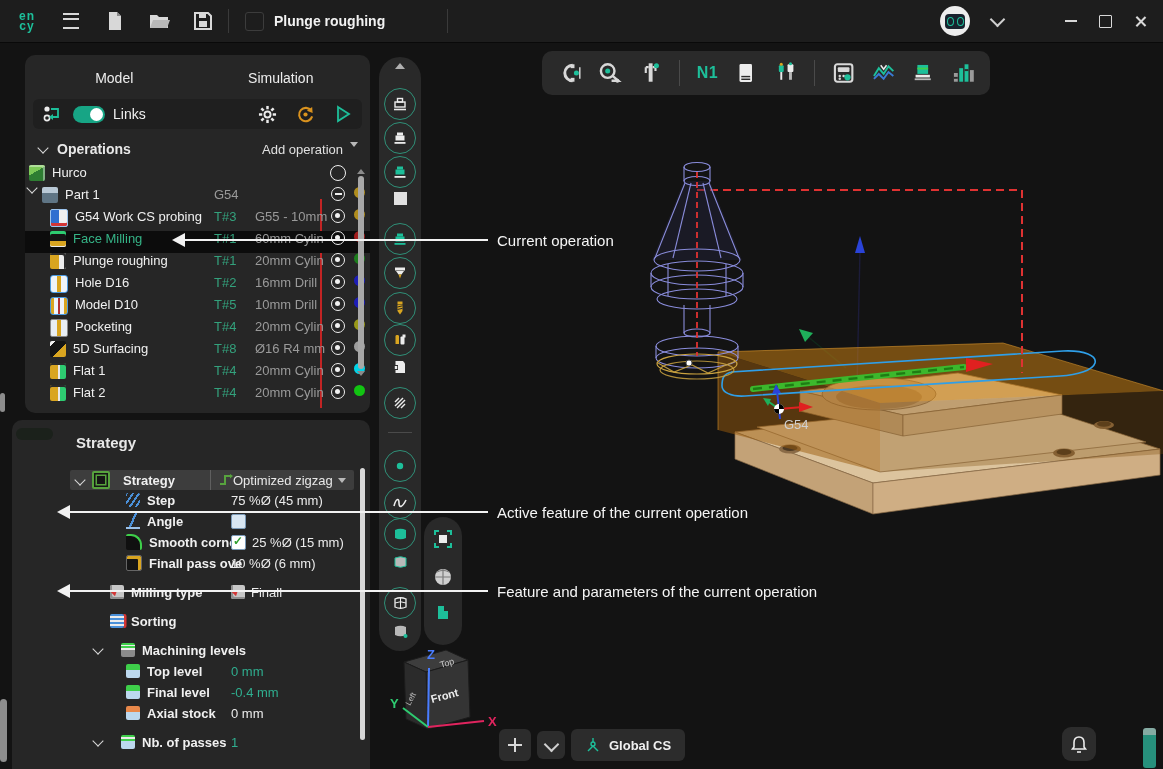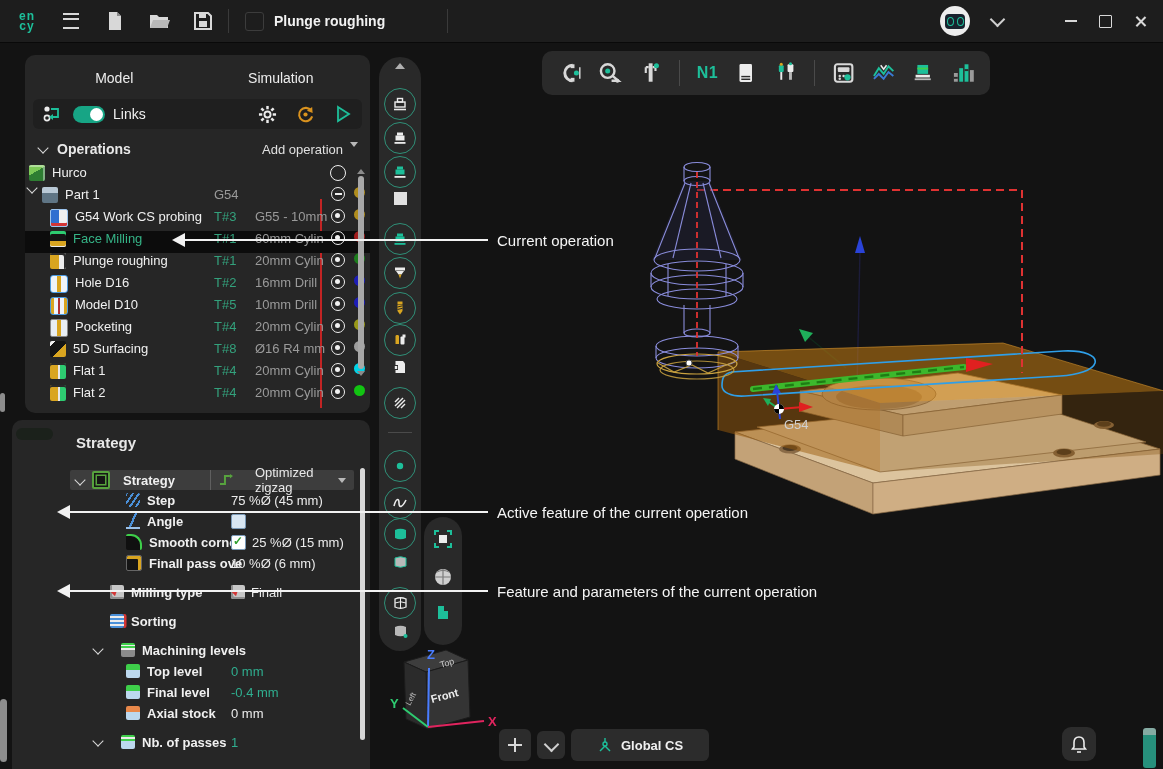--- a/index.html
+++ b/index.html
@@ -78,21 +78,21 @@
   .rail{position:absolute;left:0;top:0;width:46px;height:100%}
   .rail-pill{position:absolute;left:4px;top:8px;width:37px;height:12px;border-radius:6px;background:#1b211b}
   
   .strat{position:absolute;left:46px;top:0;width:312px;height:100%}
   .strat-title{position:absolute;left:18px;top:14px;font-weight:bold;font-size:15px}
   .srow{position:absolute;left:16px;right:16px;height:20px;display:flex;align-items:center}
   .srow .slabel{font-weight:bold;font-size:13px;color:#f0f0f0;white-space:nowrap;overflow:hidden;max-width:96px}
   .srow .sval{position:absolute;left:157px;font-size:13px;color:#ececec;display:flex;align-items:center;gap:6px;white-space:nowrap}
   .sval.tv{color:#2fae8f}
   .s-head{left:12px;background:#3d3d3d;border-radius:2px}
-  .s-head .hv{position:absolute;left:140px;right:0;top:0;bottom:0;border-left:1px solid #5f5f5f;display:flex;align-items:center;padding-left:7px;gap:22px}
+  .s-head .hv{position:absolute;left:140px;right:0;top:0;bottom:0;border-left:1px solid #5f5f5f;display:flex;align-items:center;padding-left:7px;gap:0}
   .s-head .slabel{margin-left:6px}
   .ind-b1{padding-left:36px}
   .ind-b2{padding-left:20px}
   .ind-b2 .sico,.s-head .sico{margin-left:9px}
   .ind-sub{padding-left:52px}
   .sico{width:14px;height:14px;border-radius:2px;flex:0 0 14px;margin-right:7px;position:relative}
   .sico-spiral{border:2px solid #57a33e;background:#161616;box-shadow:inset 0 0 0 1.5px #161616,inset 0 0 0 3px #57a33e}
   .sico-step{background:repeating-linear-gradient(125deg,#4a90d9 0 2px,transparent 2px 5px)}
   .sico-angle{background:linear-gradient(115deg,transparent 0 44%,#4a90d9 44% 56%,transparent 56%);border-bottom:2px solid #9ac0e8;border-radius:0}
   .sico-smooth{border-top:2.5px solid #3ecf4a;border-right:2.5px solid #3ecf4a;border-top-right-radius:11px;background:#101010}
@@ -805,21 +805,21 @@
         </svg>
     </div>
   </div>
 
   <div class="btn" style="left:499px;top:729px;width:32px;height:32px">
       <span class="plus"></span>
     </div>
   <div class="btn" style="left:537px;top:731px;width:28px;height:28px">
       <span class="chev" style="margin-top:-2px"></span>
     </div>
-  <div class="btn" style="left:571px;top:729px;height:32px;padding:0 26px">
+  <div class="btn" style="left:571px;top:729px;height:32px;padding:0 14px">
     <svg width="16" height="16" viewBox="0 0 16 16">
         <circle cx="8" cy="7" r="2" fill="none" stroke="#1dbf9a" stroke-width="1.4"></circle>
         <line x1="8" y1="1" x2="8" y2="5" stroke="#1dbf9a" stroke-width="1.4"></line>
         <line x1="8" y1="9" x2="3" y2="14" stroke="#1dbf9a" stroke-width="1.4"></line>
         <line x1="8" y1="9" x2="13" y2="14" stroke="#1dbf9a" stroke-width="1.4"></line>
       </svg>
     <span class="gcs-label">Global CS</span>
   </div>
   <div class="btn" style="left:1062px;top:727px;width:34px;height:34px;border-radius:9px">
     <svg width="18" height="19" viewBox="0 0 18 19">

